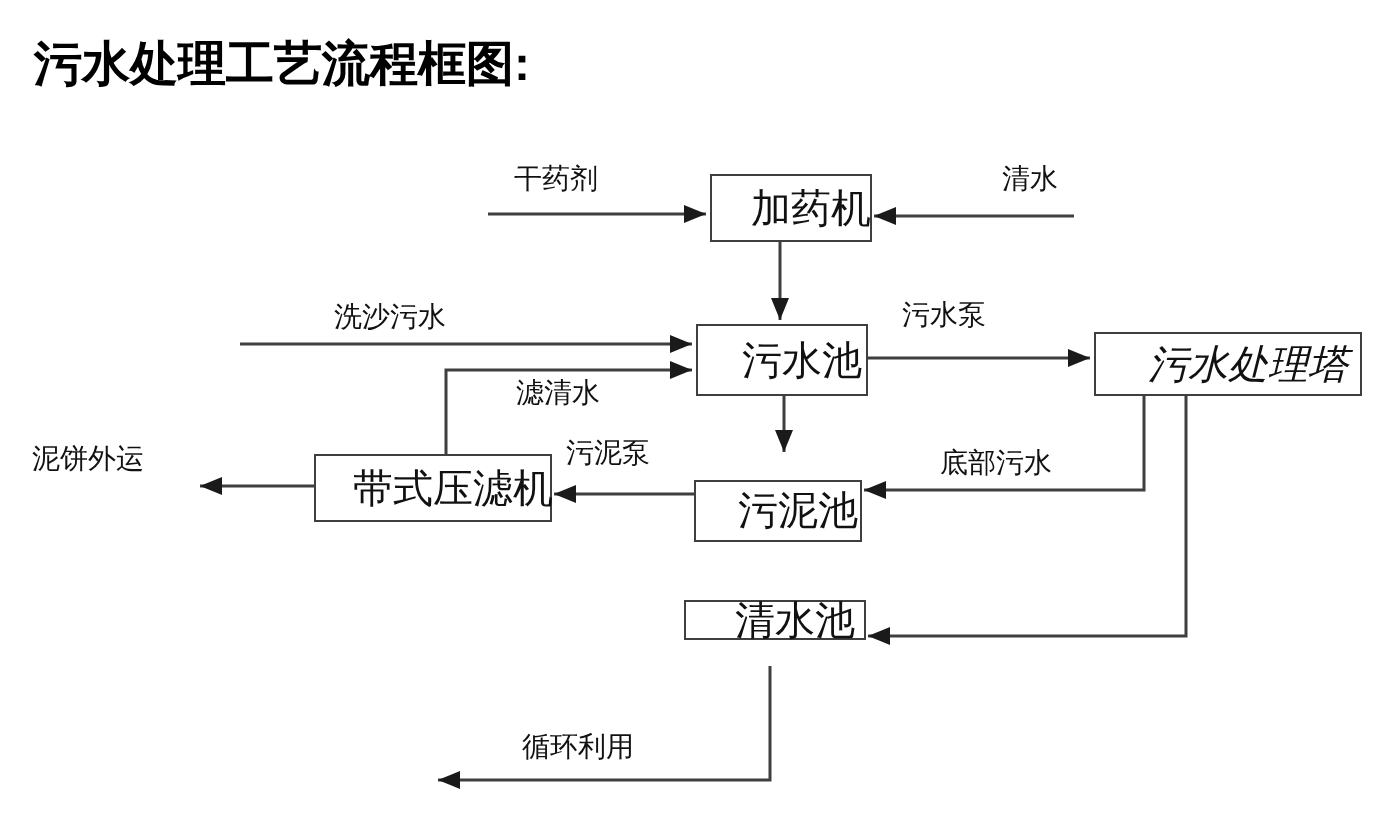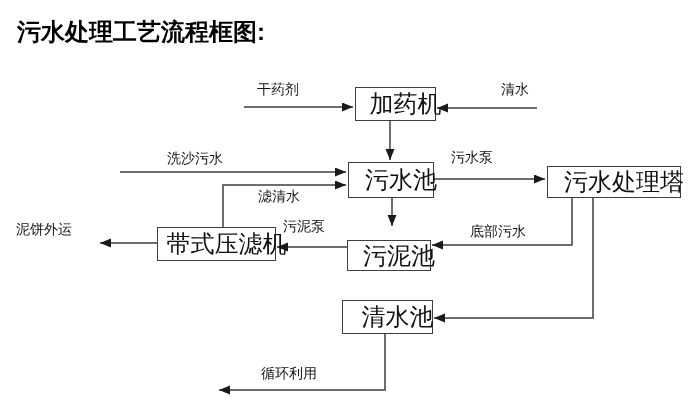--- a/index.html
+++ b/index.html
@@ -10,21 +10,21 @@
   .title {
     position:absolute; left:17px; top:16px; margin:0;
     font-size:24px; font-weight:bold; color:#000000; white-space:nowrap;
   }
   .layer { position:absolute; left:0; top:0; width:700px; height:420px; }
   .edge { stroke:#3f3f3f; stroke-width:1.5; fill:none; }
   .node {
     position:absolute; box-sizing:border-box;
     border:1.6px solid #3f3f3f; background:#ffffff;
     display:flex; align-items:center; justify-content:center;
-    font-size:24px; color:#111111; white-space:nowrap;padding-left:20px;
+    font-size:20px; color:#111111; white-space:nowrap;padding-left:20px;
   }
   .lbl {
     position:absolute; font-size:14px; line-height:1;
     color:#111111; white-space:nowrap;
   }
 </style>
 </head>
 <body>
 
 <div class="canvas">
@@ -58,24 +58,24 @@
 
     <path class="edge" marker-end="url(#arw)" d="M157,243 L100,243"></path>
 
     <path class="edge" marker-end="url(#arw)" d="M593,197 L593,318 L434,318"></path>
 
     <path class="edge" marker-end="url(#arw)" d="M385,333 L385,390 L219,390"></path>
   </svg>
 
   <div class="node" style="left:355px; top:87px;  width:81px;  height:34px;">加药机</div>
   <div class="node" style="left:348px; top:162px; width:86px;  height:36px;font-family:Liberation Serif, serif;">污水池</div>
-  <div class="node" style="left:547px; top:166px; width:134px; height:32px;">污水处理塔</div>
+  <div class="node" style="left:547px; top:166px; width:134px; height:32px;font-style:italic;">污水处理塔</div>
   <div class="node" style="left:347px; top:240px; width:84px;  height:31px;">污泥池</div>
   <div class="node" style="left:157px; top:227px; width:119px; height:34px;">带式压滤机</div>
-  <div class="node" style="left:342px; top:300px; width:91px;  height:34px;">清水池</div>
+  <div class="node" style="left:342px; top:300px; width:91px;  height:20px;">清水池</div>
 
   <div class="lbl" style="left:257px; top:82px;">干药剂</div>
   <div class="lbl" style="left:501px; top:82px;">清水</div>
   <div class="lbl" style="left:167px; top:151px;">洗沙污水</div>
   <div class="lbl" style="left:258px; top:189px;">滤清水</div>
   <div class="lbl" style="left:451px; top:150px;">污水泵</div>
   <div class="lbl" style="left:470px; top:224px;text-align:center;">底部污水</div>
   <div class="lbl" style="left:283px; top:219px;">污泥泵</div>
   <div class="lbl" style="left:16px;  top:222px;">泥饼外运</div>
   <div class="lbl" style="left:261px; top:366px;">循环利用</div>

